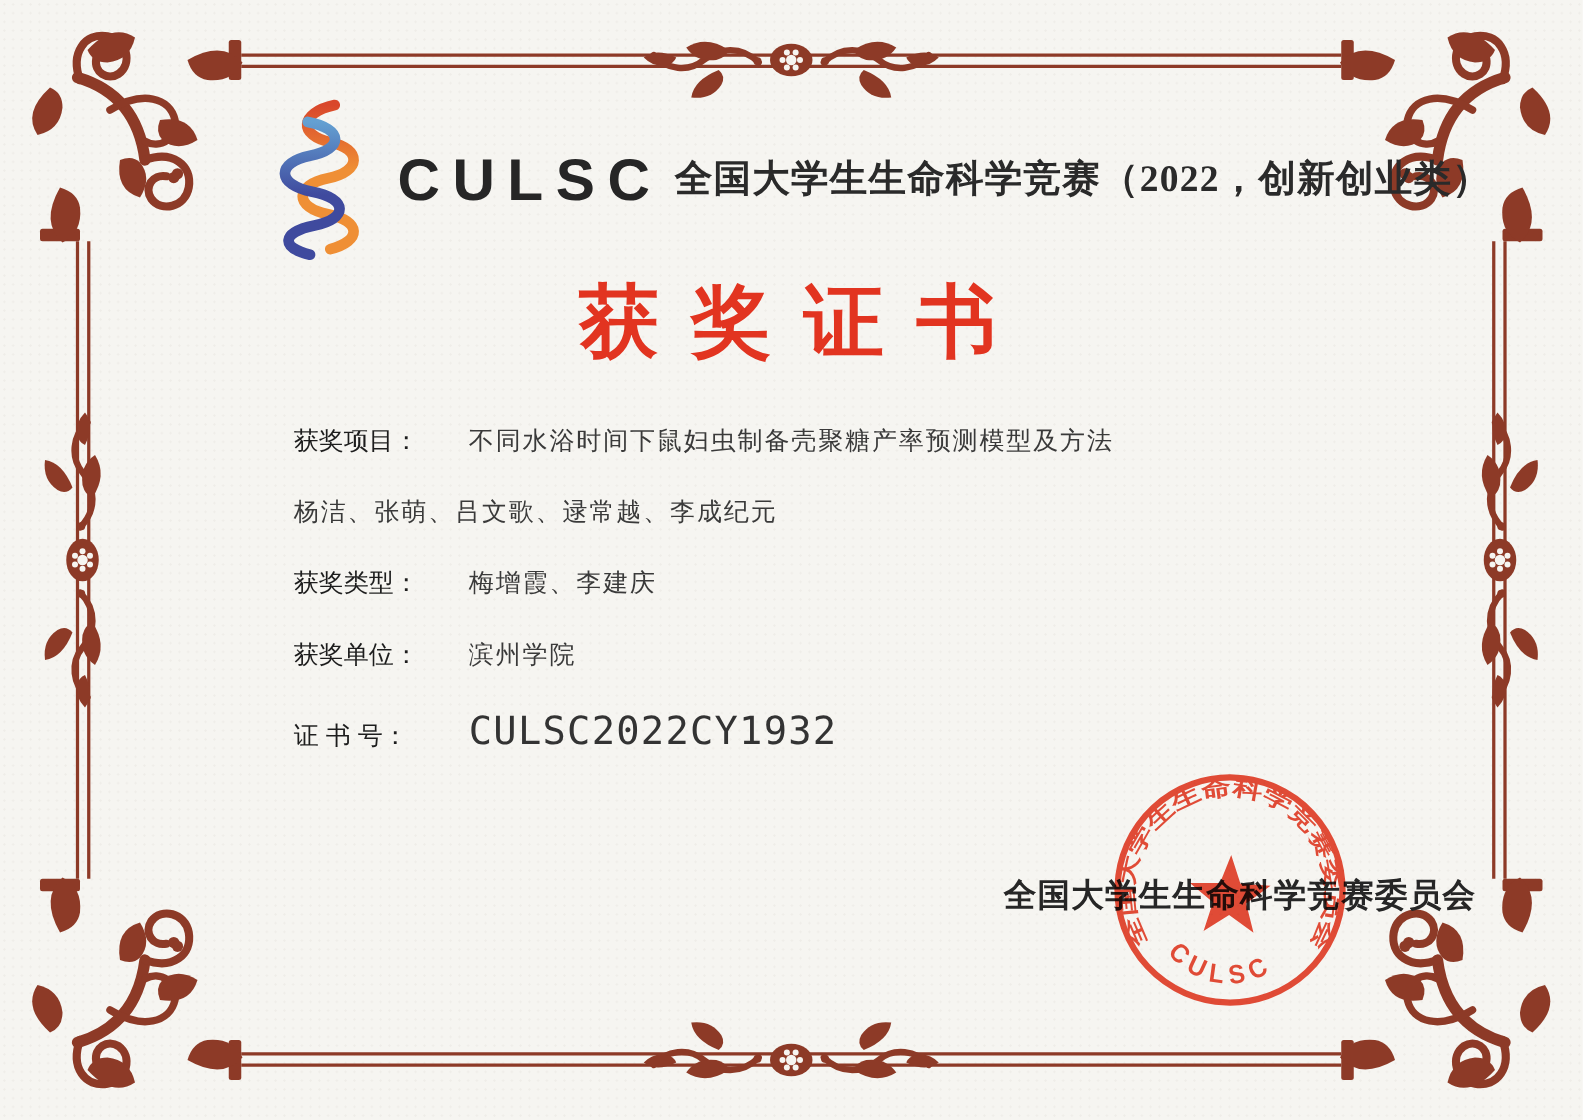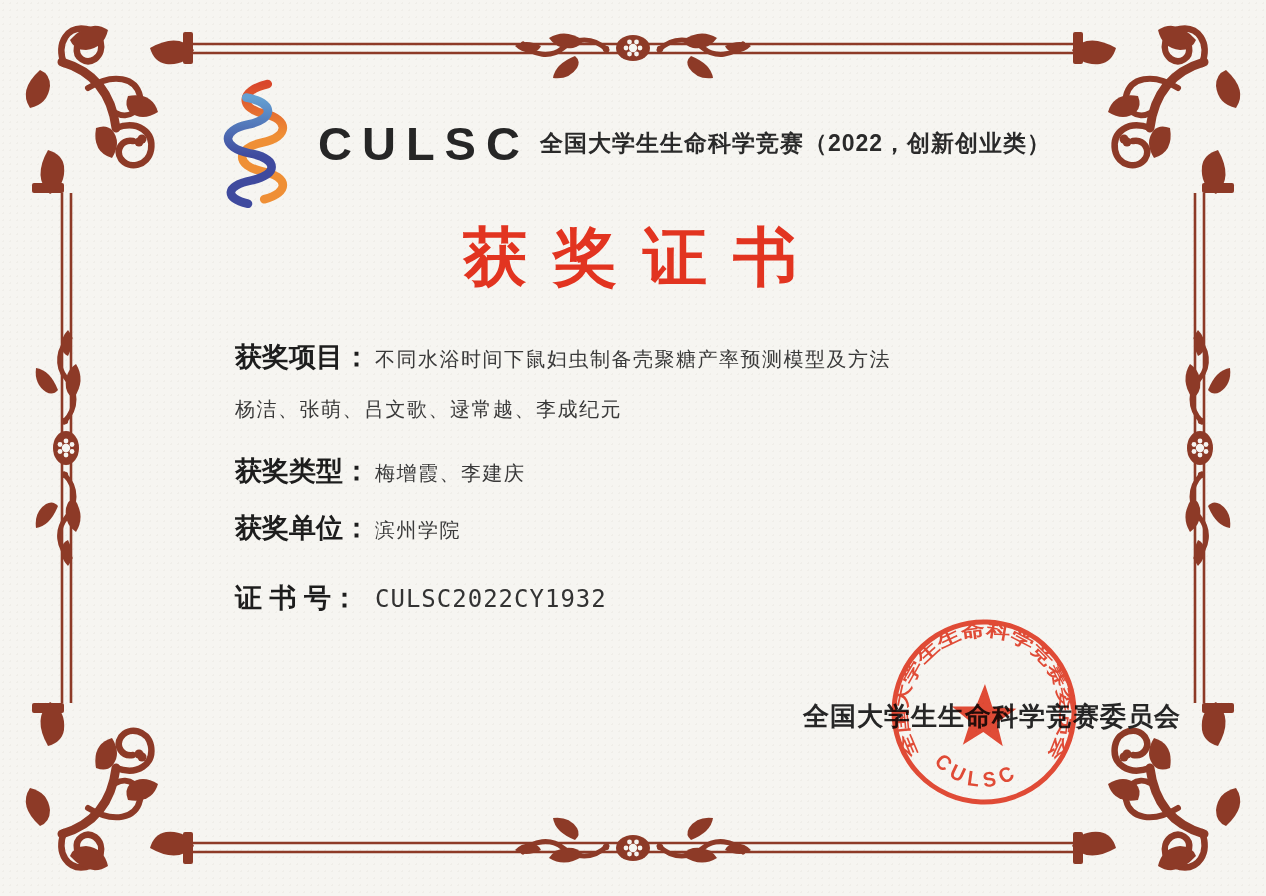--- a/index.html
+++ b/index.html
@@ -18,40 +18,40 @@
   svg.frame{position:absolute;inset:0;}
   .orn{fill:#8d3a27;}
   .st{fill:none;stroke:#8d3a27;stroke-linecap:round;}
   
   .brand{position:absolute;left:212px;top:74px;display:flex;align-items:center;}
   .brand .abbr{
     margin-left:16px;font-size:47px;font-weight:700;letter-spacing:10px;
     color:#262626;font-family:"Liberation Sans",sans-serif;
   }
   .brand .org{
-    margin-left:10px;font-size:23px;font-weight:700;color:#2a2a2a;
-    font-family:Liberation Sans, sans-serif;letter-spacing:1px;white-space:nowrap;
+    margin-left:10px;font-size:30px;font-weight:700;color:#2a2a2a;
+    font-family:Liberation Serif, serif;letter-spacing:1px;white-space:nowrap;
   }
   .title{
     position:absolute;left:230px;top:214px;width:800px;margin:0;
     text-align:center;font-family:Liberation Mono, monospace;
     font-size:64px;font-weight:700;color:#e23420;
     letter-spacing:26px;text-indent:26px;white-space:nowrap;
   }
   .fields{position:absolute;left:235px;top:339px;}
   .frow{display:flex;align-items:baseline;height:57px;}
   .flabel{
-    font-size:27px;font-weight:700;color:#1d1d1d;white-space:pre;
+    font-size:20px;font-weight:400;color:#1d1d1d;white-space:pre;
     font-family:"Liberation Sans",sans-serif;min-width:140px;
   }
   .fvalue{
     font-size:20px;color:#3a3a3a;font-family:Liberation Mono, monospace;
     letter-spacing:1.5px;white-space:nowrap;
   }
-  .fvalue.mono{font-family:"DejaVu Sans Mono",monospace;font-size:24px;letter-spacing:1px;color:#333;margin-top:18px;}
+  .fvalue.mono{font-family:"DejaVu Sans Mono",monospace;font-size:31px;letter-spacing:1px;color:#333;}
   .issuer{
     position:absolute;left:803px;top:699px;font-size:26px;font-weight:600;
     color:#262626;letter-spacing:1px;white-space:nowrap;
   }
   .date{
     position:absolute;left:893px;top:747px;font-size:25px;font-weight:500;
     color:#2b2b2b;letter-spacing:2px;white-space:nowrap;
   }
   svg.seal{
     position:absolute;left:884px;top:612px;width:200px;height:200px;

